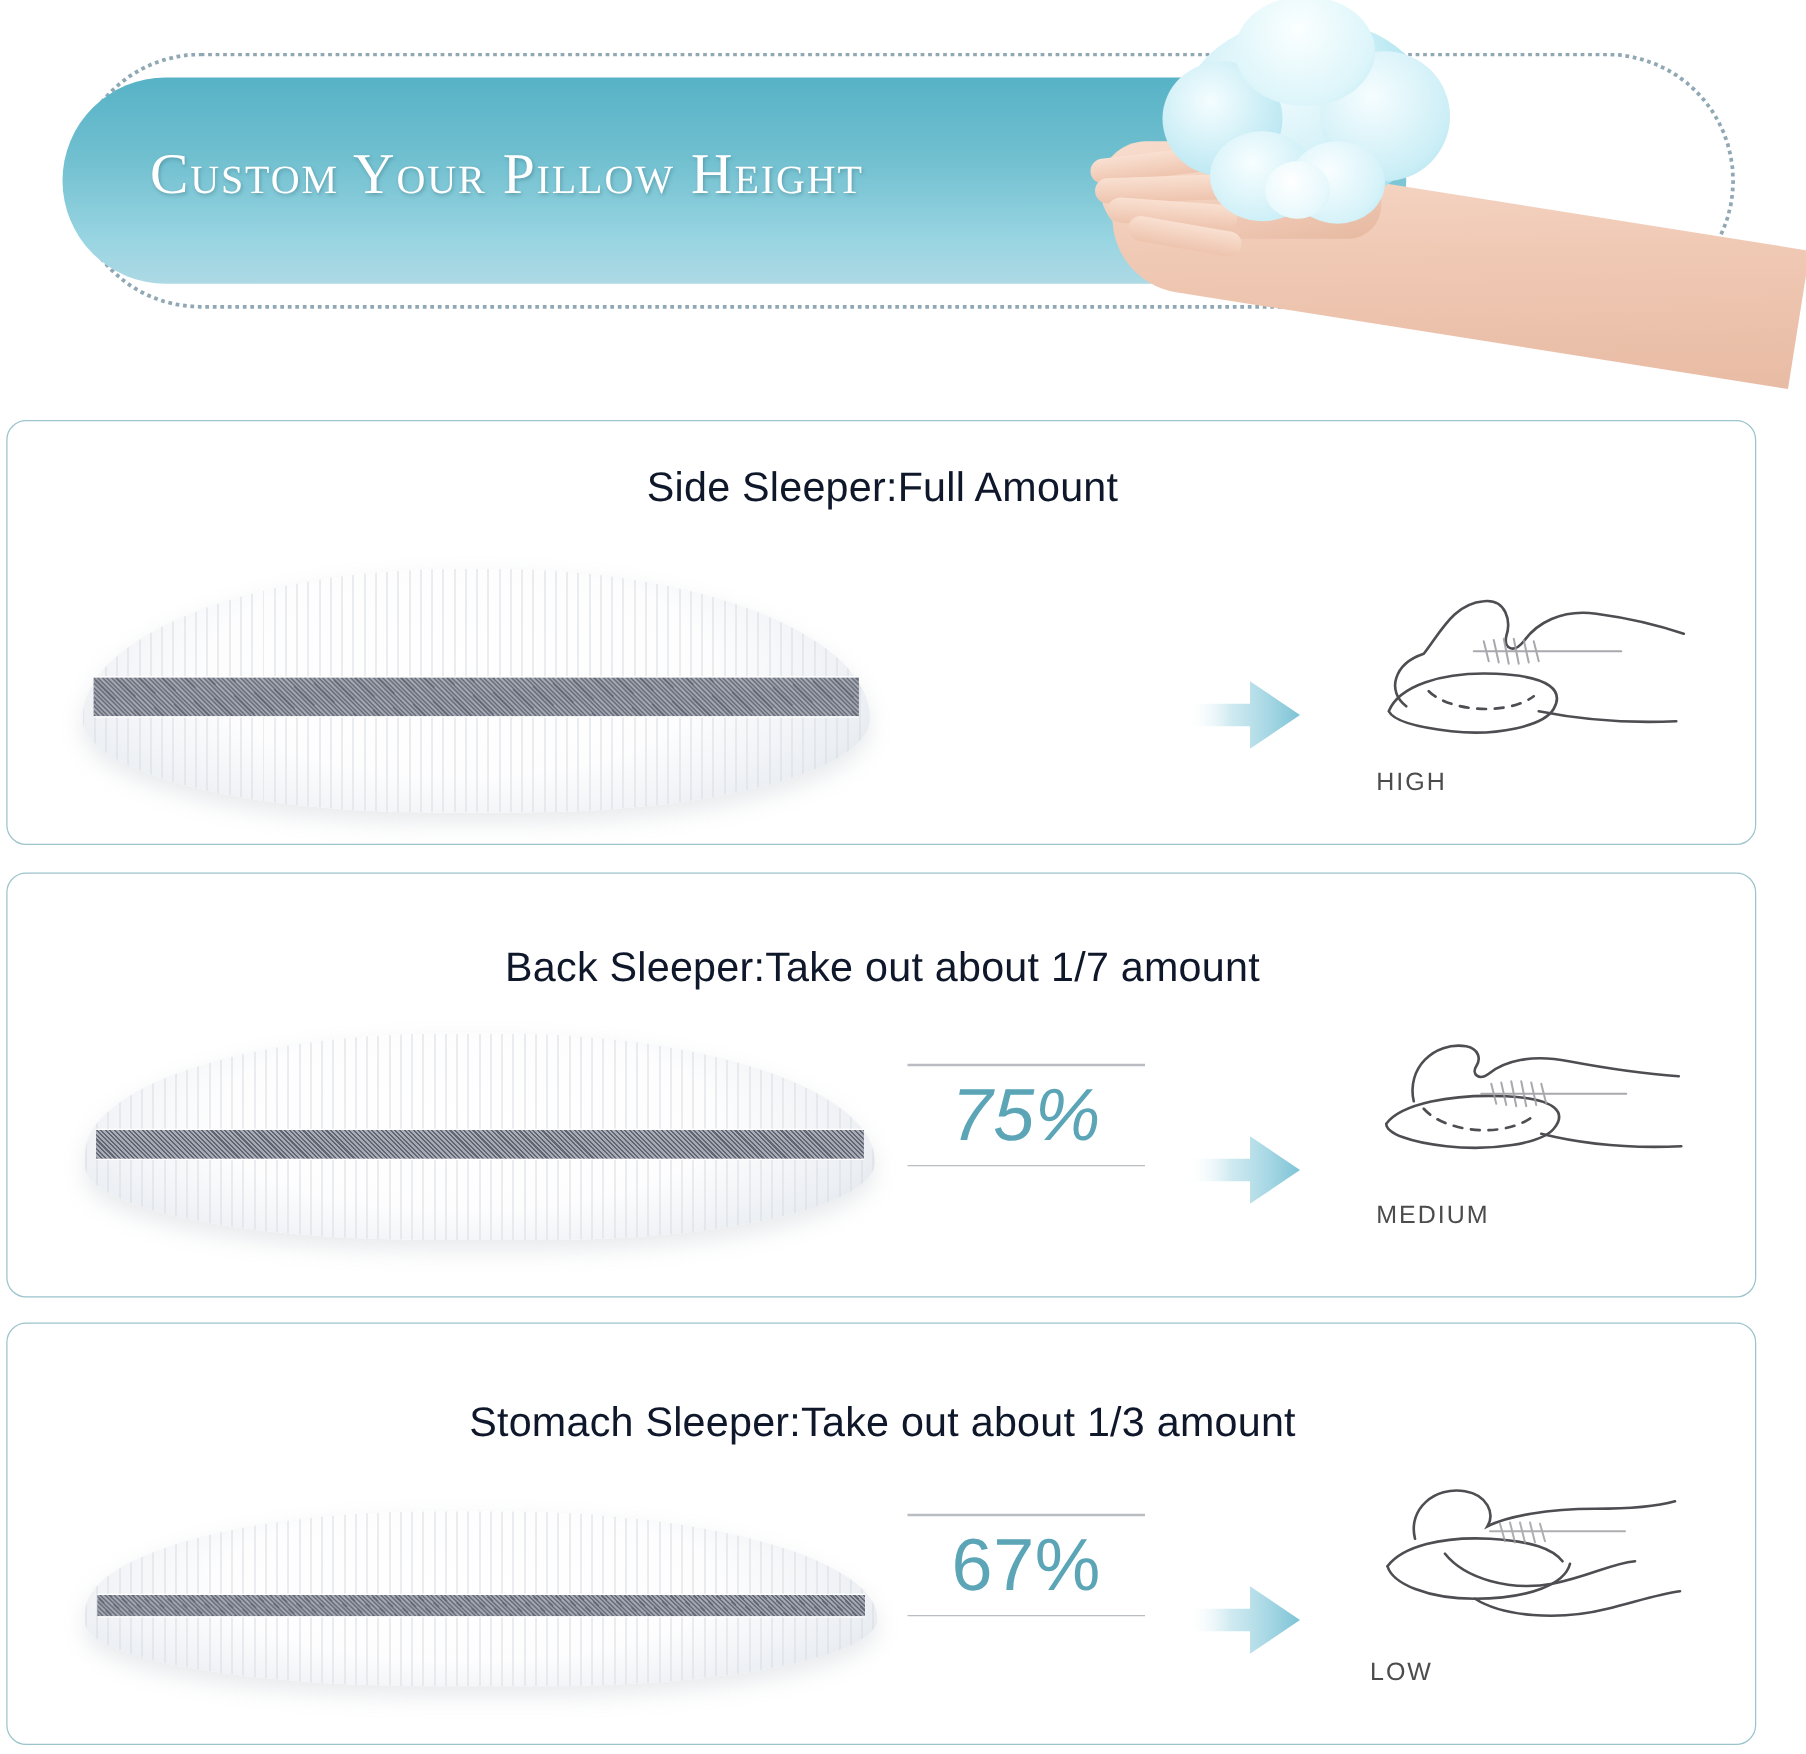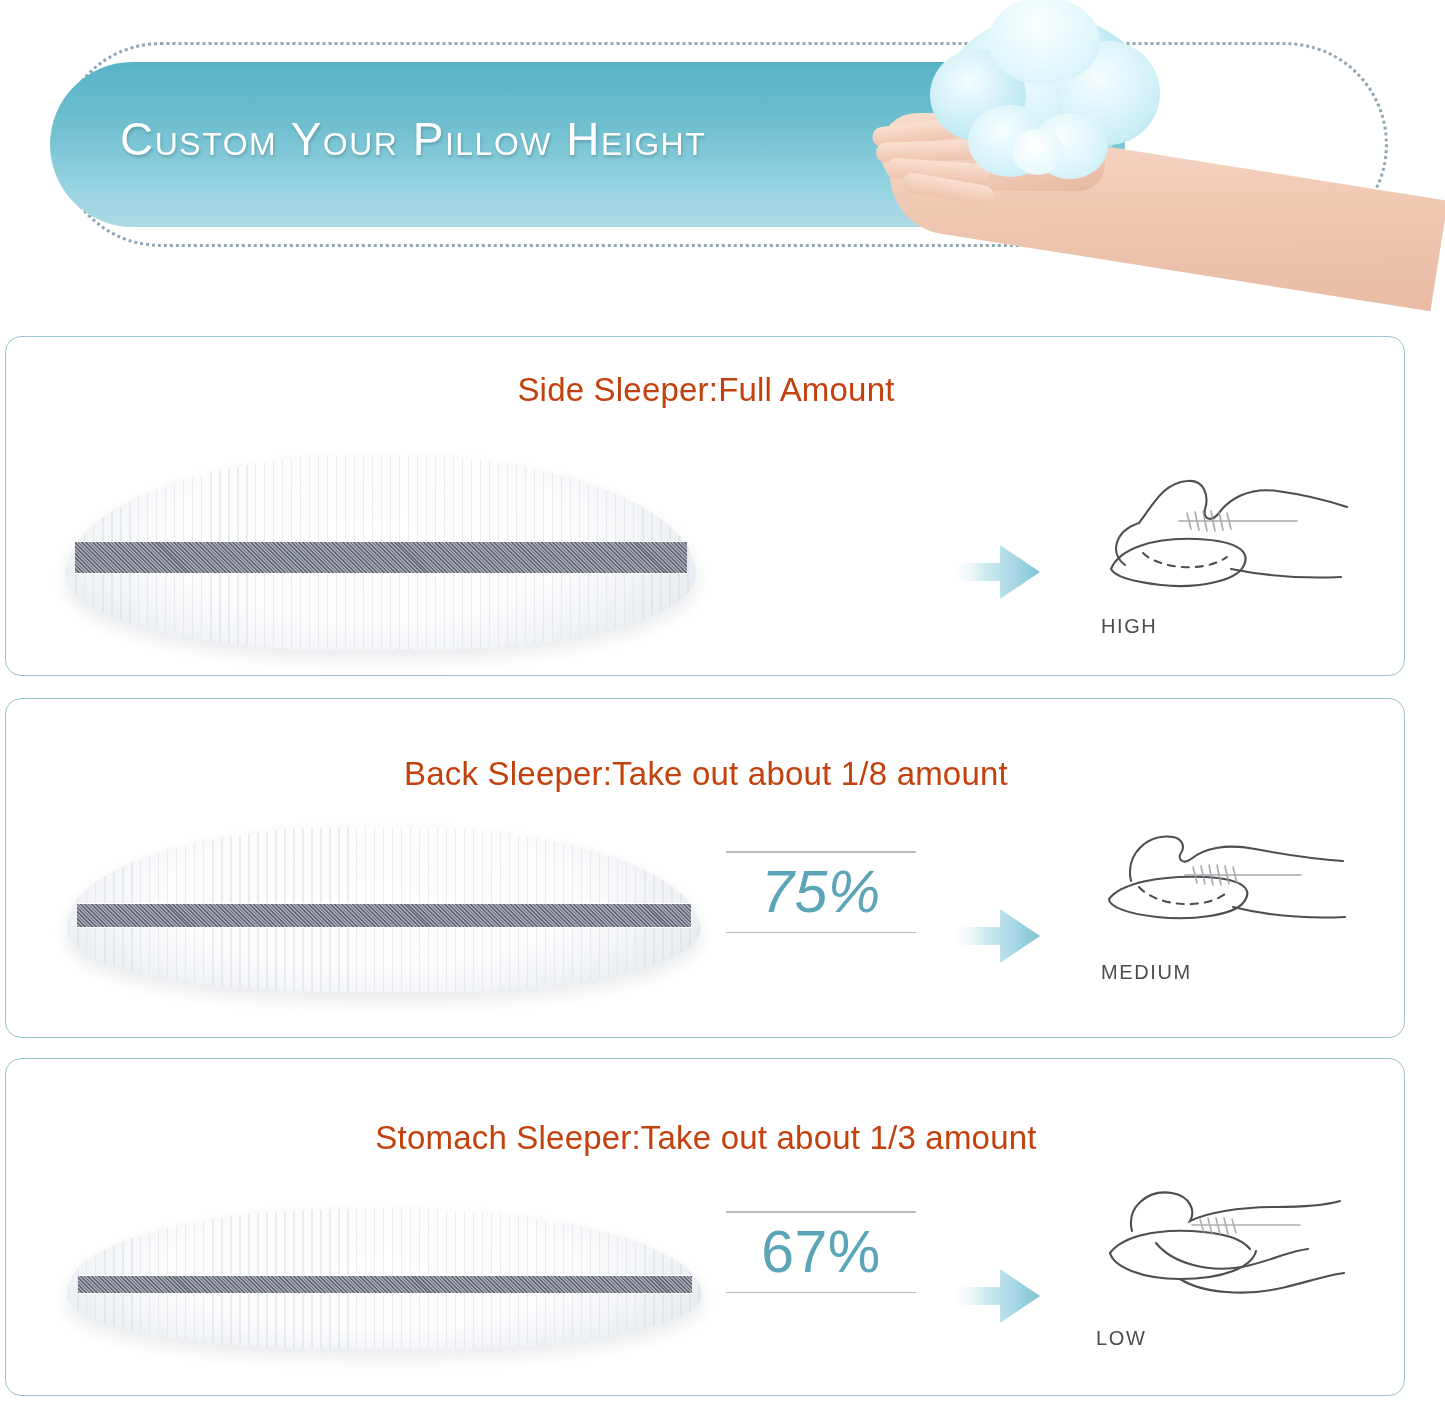--- a/index.html
+++ b/index.html
@@ -24,21 +24,21 @@
   }
   .banner {
     position:absolute; left:50px; top:62px;
     width:1075px; height:165px;
     border-radius:83px;
     background:linear-gradient(180deg,#57b2c6 0%,#71c0d0 40%,#9ad5e2 80%,#add9e4 100%);
   }
   .banner-title {
     position:absolute; left:120px; top:112px;
     width:800px;
-    font-family:Liberation Sans, sans-serif;
+    font-family:Liberation Serif, serif;
     font-size:46px;
     font-variant:small-caps;
     font-weight:400;
     letter-spacing:1.5px;
     color:#ffffff;
     text-shadow:1px 2px 3px rgba(60,110,125,.45);
     white-space:nowrap;
   }
 
   
@@ -76,21 +76,21 @@
     border-radius:16px;
     background:#ffffff;
   }
   #card-1 { top:336px; height:340px; }
   #card-2 { top:698px; height:340px; }
   #card-3 { top:1058px; height:338px; }
 
   .card-heading {
     position:absolute; left:0; width:1400px;
     text-align:center;
-    color:#c2410c;
+    color:#0f172a;
     font-size:33px;
     font-weight:400;
     letter-spacing:.2px;
     white-space:nowrap;
   }
   .card-subheading {
     position:absolute; left:0; width:1400px;
     text-align:center;
     color:#757575;
     font-size:33px;
@@ -208,21 +208,21 @@
         <line x1="118" y1="55" x2="122" y2="73"></line>
           <line x1="126" y1="56" x2="130" y2="72"></line>
       </g>
     </svg>
   </div>
   <div class="sleeper-label" style="left:1095px; top:278px;">HIGH</div>
 </div>
 
 <div class="card" id="card-2">
 
-  <div class="card-heading" style="top:56px;">Back Sleeper:Take out about 1/8 amount</div>
+  <div class="card-heading" style="top:56px;">Back Sleeper:Take out about 1/7 amount</div>
 
   <div class="pillow" style="left:62px; top:128px; width:632px; height:165px;">
     <div class="pillow-body" style="border-radius:48% 50% 44% 46% / 62% 66% 40% 38%;"></div>
     <div class="pillow-band" style="top:46%; height:15%;"></div>
   </div>
 
   <div class="percent-block" style="left:690px; top:152px;font-style:italic;">
     <div class="rule"></div>
     <div class="percent-value">75%</div>
     <div class="rule"></div>

